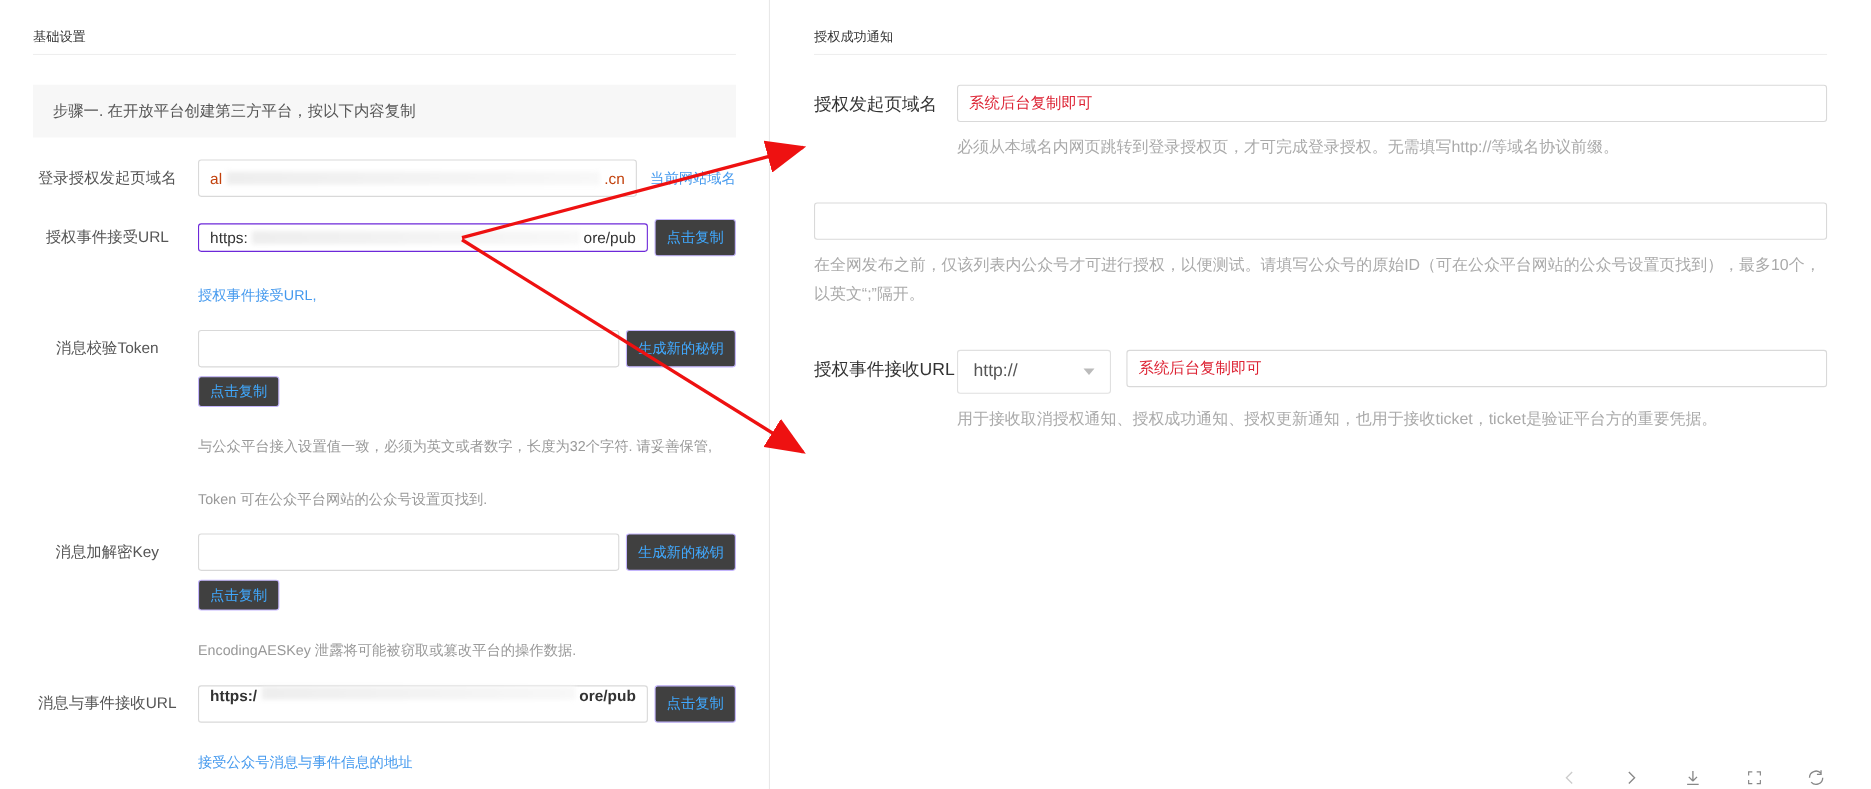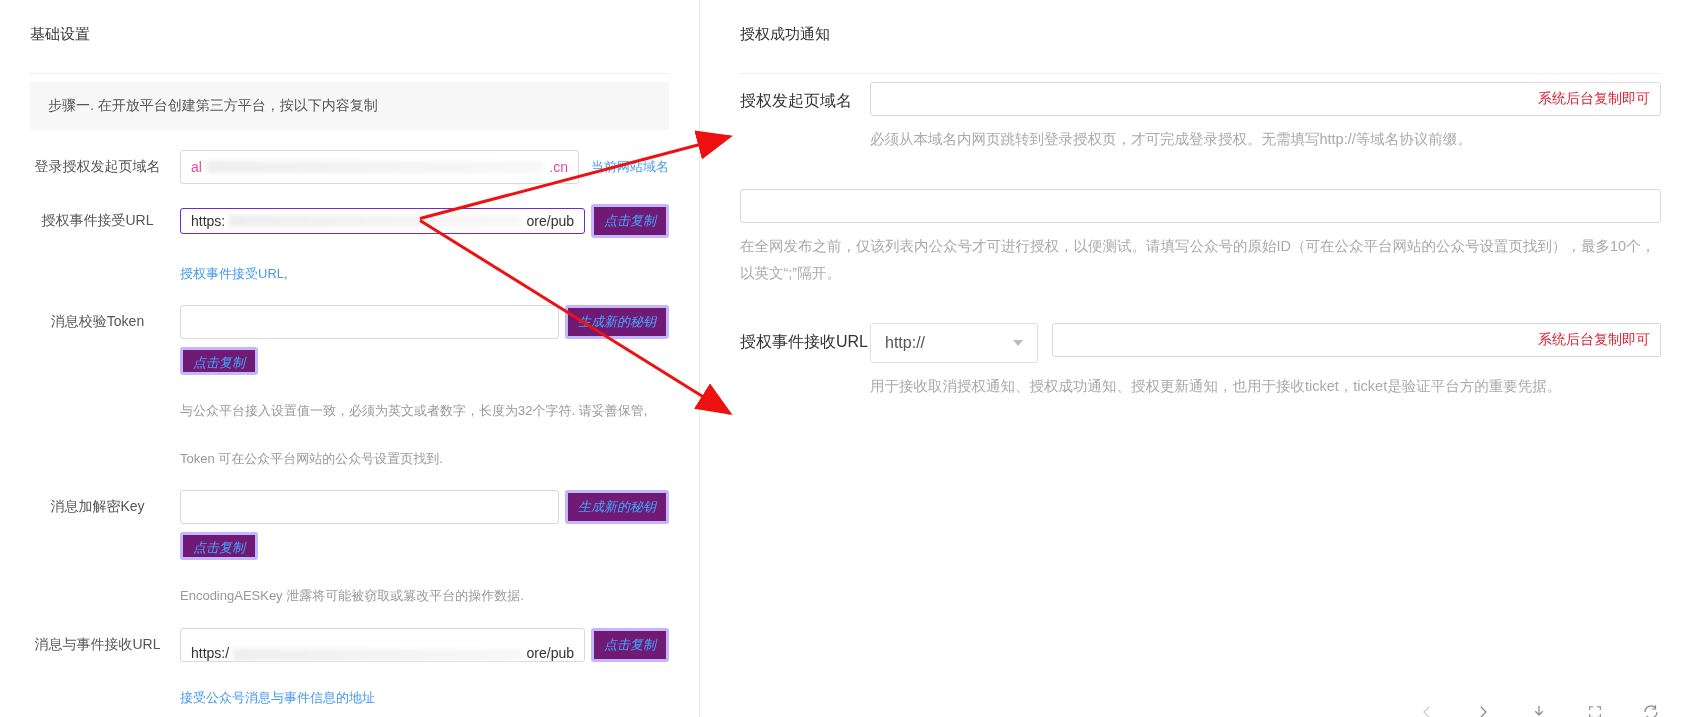--- a/index.html
+++ b/index.html
@@ -23,25 +23,25 @@
       padding: 25px 30px;
       border-right: 1px solid #e8e8e8;
       max-width: 700px;
     }
     .panel-right {
       padding: 25px 40px;
       flex: 1.4;
       position: relative;
     }
     .section-title {
-      font-size: 15px;
+      font-size: 12px;
       color: #333;
-      padding-bottom: 29px;
+      padding-bottom: 7px;
       border-bottom: 1px solid #eee;
-      margin-bottom: 8px;
+      margin-bottom: 27px;
       font-weight: normal;
     }
     .step-header {
       background: #f7f7f7;
       padding: 15px 18px;
       margin-bottom: 20px;
       color: #555;
       font-size: 14px;
     }
     .form-row {
@@ -72,29 +72,28 @@
       border-radius: 3px;
       padding: 0 10px;
       font-size: 14px;
       color: #333;
       outline: none;
       flex: 1;
       min-width: 0;
     }
     .btn {
       height: 34px;
-      border: 3px solid #c4b5fd;
-      background: #701a75;
+      border: 1px solid #c4b5fd;
+      background: #404040;
       color: #40a9ff;
       padding: 0 10px;
       border-radius: 3px;
       cursor: pointer;
       font-size: 13px;
       white-space: nowrap;
-      font-style: italic;
     }
     .btn-small {
       height: 28px;
       padding: 0 10px;
       margin-top: 8px;
       display: inline-block;
       line-height: 26px;
     }
     .helper-text {
       color: #999;
@@ -126,35 +125,34 @@
     .right-content {
       flex: 1;
     }
     .right-input {
       height: 40px;
       border: 1px solid #e0e0e0;
       border-radius: 3px;
       padding: 0 14px;
       width: 100%;
       font-size: 15px;
-      text-align: right;
     }
     .right-input.red-text { color: #d23; }
     .right-help {
       color: #aaa;
       font-size: 14.5px;
       line-height: 1.9;
       margin-top: 10px;
     }
     .select-wrap {
       display: flex;
       gap: 14px;
     }
     .proto-select {
-      width: 168px;
+      width: 140px;
       height: 40px;
       border: 1px solid #e0e0e0;
       border-radius: 3px;
       display: flex;
       align-items: center;
       justify-content: space-between;
       padding: 0 14px;
       font-size: 16px;
       color: #555;
       cursor: pointer;
@@ -200,21 +198,21 @@
 <div class="container">
 
   <div class="panel panel-left">
     <h2 class="section-title">基础设置</h2>
     <div class="step-header">步骤一. 在开放平台创建第三方平台，按以下内容复制</div>
 
     <div class="form-row">
       <div class="form-label">登录授权发起页域名</div>
       <div class="form-content">
         <div class="input-row">
-          <div style="flex:1;height:34px;border:1px solid #d9d9d9;border-radius:3px;padding:0 10px;display:flex;align-items:center;color:#ec4899;">
+          <div style="flex:1;height:34px;border:1px solid #d9d9d9;border-radius:3px;padding:0 10px;display:flex;align-items:center;color:#c2410c;">
             <span>al</span>
             <span style="flex:1;background:linear-gradient(90deg,#eee,#f8f8f8);height:12px;margin:0 4px;filter:blur(2px);"></span>
             <span>.cn</span>
           </div>
           <span class="helper-link">当前网站域名</span>
         </div>
       </div>
     </div>
 
     <div class="form-row">
@@ -254,21 +252,21 @@
         </div>
         <button class="btn btn-small">点击复制</button>
         <div class="helper-text">EncodingAESKey 泄露将可能被窃取或篡改平台的操作数据.</div>
       </div>
     </div>
 
     <div class="form-row" style="margin-bottom:0;">
       <div class="form-label">消息与事件接收URL</div>
       <div class="form-content">
         <div class="input-row">
-          <div style="flex:1;height:34px;border:1px solid #d9d9d9;border-radius:3px;padding:0 10px;display:flex;align-items:flex-end;">
+          <div style="flex:1;height:34px;border:1px solid #d9d9d9;border-radius:3px;padding:0 10px;display:flex;align-items:flex-start;font-weight:bold;">
             <span>https:/</span>
             <span style="flex:1;background:linear-gradient(90deg,#eee,#f8f8f8);height:12px;margin:0 4px;filter:blur(2px);"></span>
             <span>ore/pub</span>
           </div>
           <button class="btn">点击复制</button>
         </div>
         <div class="helper-text" style="color:#4499ee;">接受公众号消息与事件信息的地址</div>
       </div>
     </div>
   </div>

